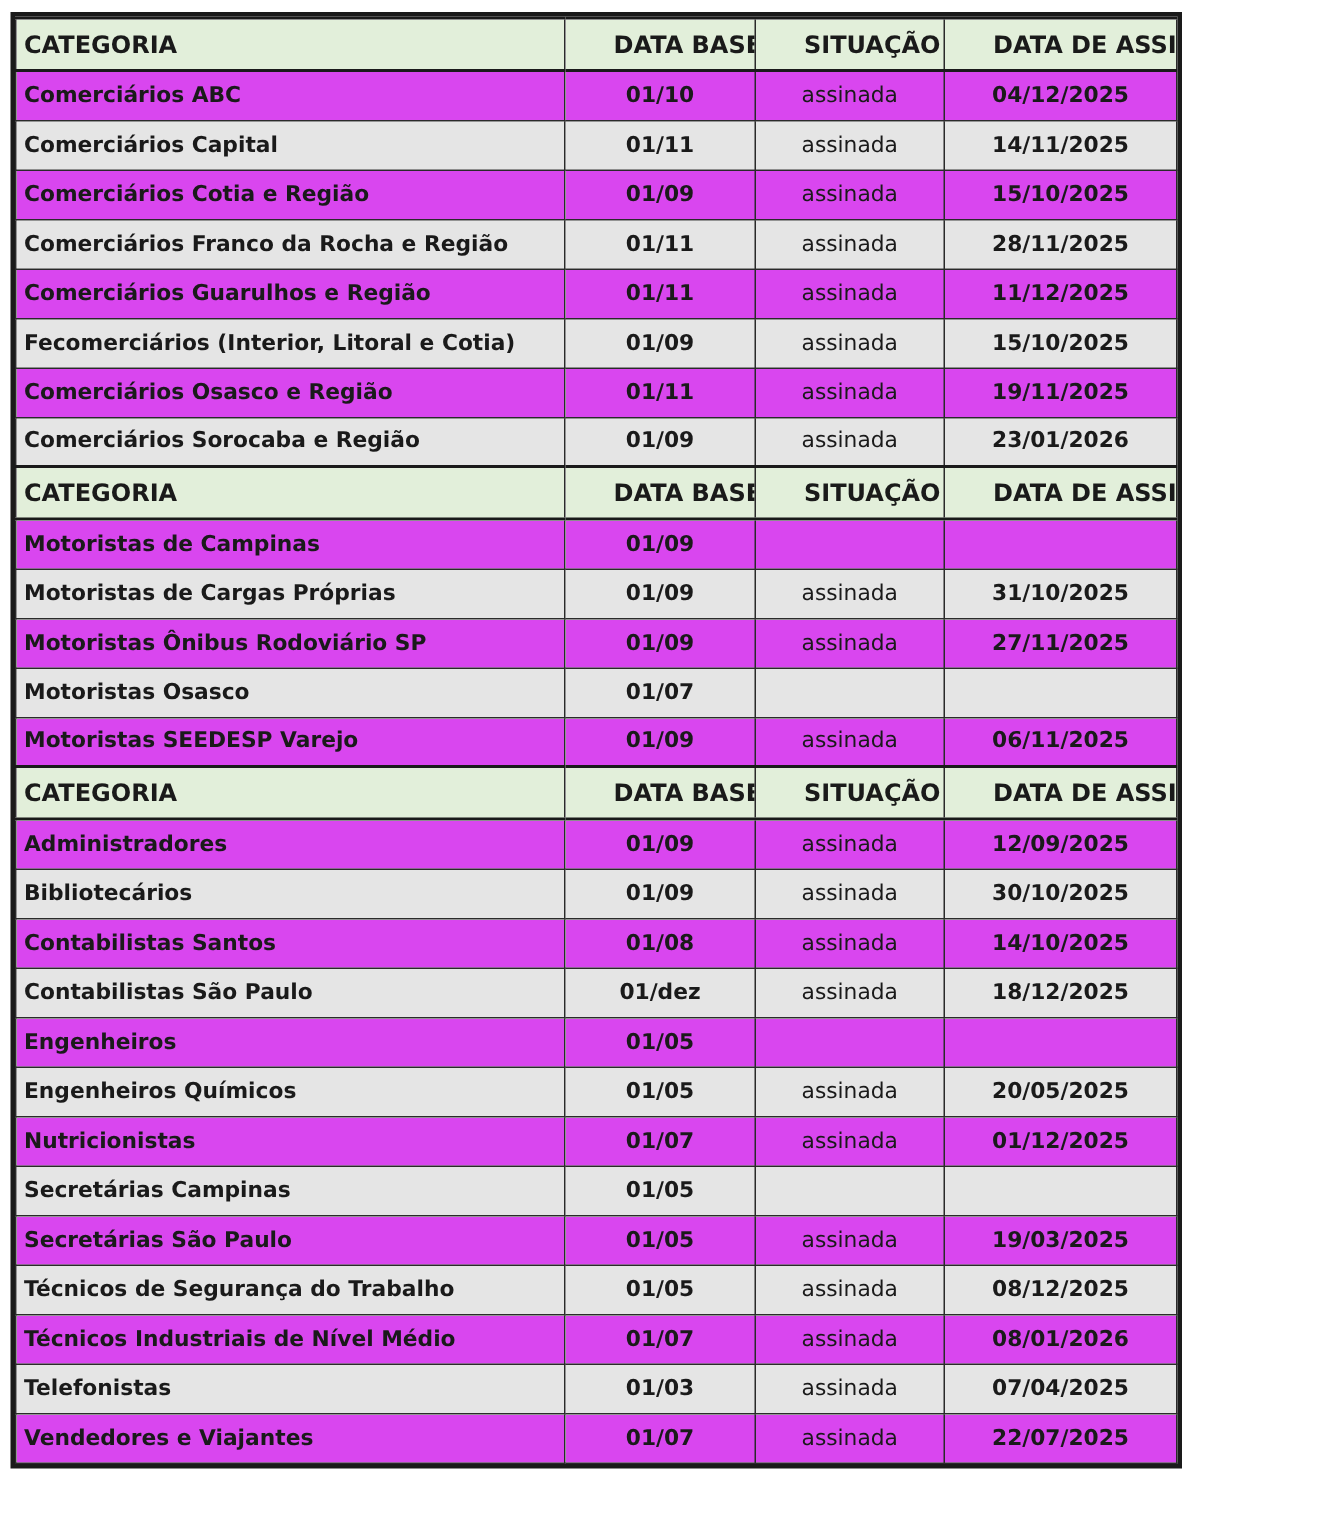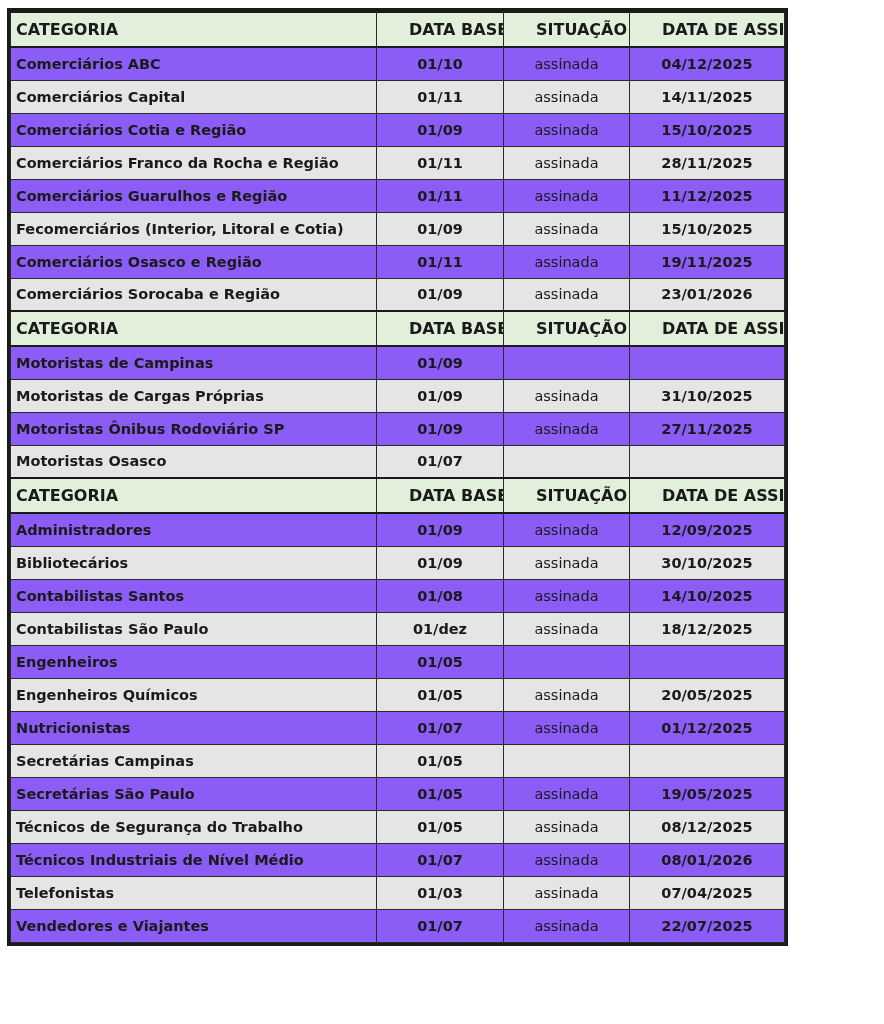--- a/index.html
+++ b/index.html
@@ -35,21 +35,21 @@
     th {
       background: #e2efda;
       font-size: 16px;
       height: 35px;
       border-bottom: 2.5px solid #1a1a1a;
       border-top: 2.5px solid #1a1a1a;
       padding-left: 32px;
     }
     th.left, td.left { text-align: left; padding-left: 5px; }
     th.center, td.center { text-align: center; }
-    tr.odd td { background: #8b5cf6; }
+    tr.odd td { background: #d946ef; }
     tr.even td { background: #e5e5e5; }
     td.status { font-weight: normal; margin-top: 32px; }
   </style>
 </head>
 <body>
 
 <div class="sheet">
   <table>
     <colgroup>
       <col class="c1">
@@ -149,20 +149,26 @@
     <td class="center">27/11/2025</td>
   </tr>
 
   <tr class="even">
     <td class="left">Motoristas Osasco</td>
     <td class="center">01/07</td>
     <td class="center status"></td>
     <td class="center"></td>
   </tr>
 
+  <tr class="odd">
+    <td class="left">Motoristas SEEDESP Varejo</td>
+    <td class="center">01/09</td>
+    <td class="center status">assinada</td>
+    <td class="center">06/11/2025</td>
+  </tr>
 
   <tr>
     <th class="left">CATEGORIA</th>
     <th class="center">DATA BASE</th>
     <th class="center">SITUAÇÃO</th>
     <th class="center">DATA DE ASSINATURA</th>
   </tr>
 
   <tr class="odd">
     <td class="left">Administradores</td>
@@ -217,21 +223,21 @@
     <td class="left">Secretárias Campinas</td>
     <td class="center">01/05</td>
     <td class="center status"></td>
     <td class="center"></td>
   </tr>
 
   <tr class="odd">
     <td class="left">Secretárias São Paulo</td>
     <td class="center">01/05</td>
     <td class="center status">assinada</td>
-    <td class="center">19/05/2025</td>
+    <td class="center">19/03/2025</td>
   </tr>
 
   <tr class="even">
     <td class="left">Técnicos de Segurança do Trabalho</td>
     <td class="center">01/05</td>
     <td class="center status">assinada</td>
     <td class="center">08/12/2025</td>
   </tr>
 
   <tr class="odd">

